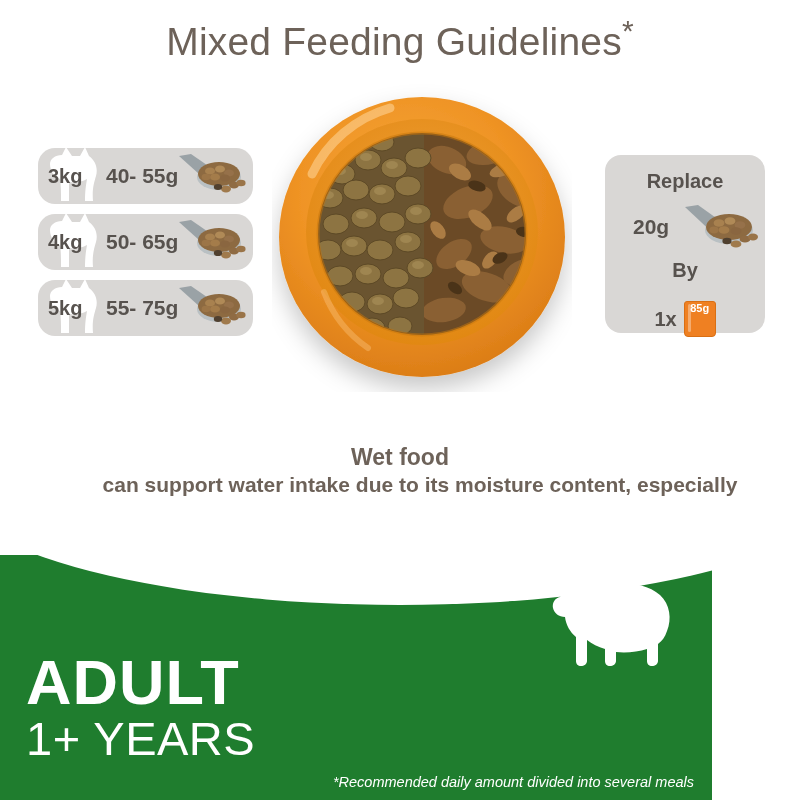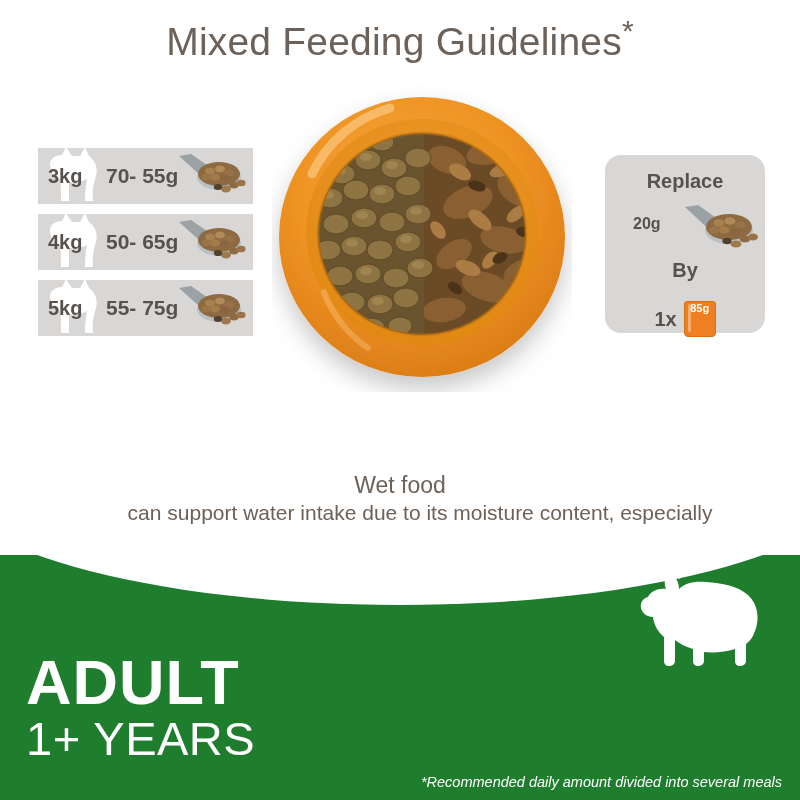--- a/index.html
+++ b/index.html
@@ -22,21 +22,21 @@
   }
   .title .star{font-size:30px;vertical-align:super;}
 
   
   .feed-list{position:absolute;left:38px;top:148px;width:215px;}
   .feed-row{
     position:relative;
     height:56px;
     margin-bottom:10px;
     background:#d9d7d5;
-    border-radius:0;
+    border-radius:17px;
     overflow:hidden;
   }
   .cat-sil{position:absolute;left:4px;bottom:-3px;width:66px;height:62px;}
   .feed-weight{
     position:absolute;left:10px;top:50%;transform:translateY(-50%);
     font-size:20px;font-weight:bold;color:#57524e;z-index:3;
   }
   .feed-amount{
     position:absolute;left:68px;top:50%;transform:translateY(-50%);
     font-size:21px;font-weight:bold;color:#57524e;z-index:3;white-space:nowrap;
@@ -50,21 +50,21 @@
   .replace{
     position:absolute;left:605px;top:155px;width:160px;height:178px;
     background:#d9d7d5;border-radius:16px;
   }
   .rep-title{
     position:absolute;top:15px;left:0;width:160px;text-align:center;
     font-size:20px;font-weight:bold;color:#57524e;
   }
   .rep-20g{
     position:absolute;top:60px;left:28px;
-    font-size:16px;font-weight:bold;color:#57524e;
+    font-size:21px;font-weight:bold;color:#57524e;
   }
   .rep-scoop{position:absolute;top:48px;left:78px;width:78px;height:52px;}
   .rep-by{
     position:absolute;top:104px;left:0;width:160px;text-align:center;
     font-size:20px;font-weight:bold;color:#57524e;
   }
   .rep-bottom{
     position:absolute;top:146px;left:0;width:160px;
     display:flex;align-items:center;justify-content:center;gap:7px;
   }
@@ -76,28 +76,28 @@
     display:flex;justify-content:center;
   }
   .pouch-txt{font-size:11px;font-weight:bold;color:#fff;}
   .pouch:before{
     content:"";position:absolute;top:2px;left:3px;width:3px;height:28px;
     background:rgba(255,255,255,.35);border-radius:2px;
   }
 
   
   .copy{position:absolute;left:0;width:800px;text-align:center;color:#6d6259;}
-  .copy-head{font-size:23px;font-weight:normal;margin-bottom:1px;margin-top:28px;}
-  .copy-body{font-size:21px;line-height:1.22;font-weight:400;padding-left:40px;}
+  .copy-head{font-size:23px;font-weight:bold;margin-bottom:1px;}
+  .copy-body{font-size:21px;line-height:1.22;font-weight:700;padding-left:40px;}
   .wet{top:444px;}
   .dry{top:552px;}
 
   
   .green-band{
-    position:absolute;left:0;bottom:0;width:800px;height:245px;
+    position:absolute;left:0;bottom:0;width:712px;height:245px;
     background:#1f7d2e;overflow:hidden;
   }
   .band-cut{
     position:absolute;top:-210px;left:-60px;width:920px;height:260px;
     background:#ffffff;border-radius:50%;
   }
   .adult{
     position:absolute;left:26px;top:96px;
     font-size:63px;font-weight:bold;color:#ffffff;letter-spacing:1px;line-height:1;
   }
@@ -120,21 +120,21 @@
     <span>Mixed Feeding Guidelines</span><span class="star">*</span>
   </div>
 
   <div class="feed-list">
 
     <div class="feed-row">
       <svg class="cat-sil" viewBox="0 0 66 62">
         <path fill="#ffffff" d="M20 10 L24 2 L30 11 L38 11 L43 2 L47 11 C54 16 56 24 54 31 C52 38 50 44 51 56 L43 56 C43 46 44 40 45 34 C40 37 33 38 27 37 L27 56 L19 56 C19 48 19 40 18 34 C12 32 8 26 8 19 C8 14 13 10 20 10 Z"></path>
       </svg>
       <span class="feed-weight">3kg</span>
-      <span class="feed-amount">70- 55g</span>
+      <span class="feed-amount">40- 55g</span>
       <svg class="scoop" viewBox="0 0 72 48">
         <path fill="#9aa2a6" d="M2 4 L14 2 L40 20 L32 31 Z"></path>
         <ellipse cx="42" cy="25" rx="22" ry="13" fill="#b9c0c3"></ellipse>
         <ellipse cx="42" cy="22" rx="21" ry="12" fill="#8d6a41"></ellipse>
         <ellipse cx="33" cy="19" rx="5" ry="3.6" fill="#a8814f"></ellipse>
         <ellipse cx="43" cy="17" rx="5" ry="3.6" fill="#b08a57"></ellipse>
         <ellipse cx="52" cy="21" rx="5" ry="3.6" fill="#96714a"></ellipse>
         <ellipse cx="38" cy="25" rx="5" ry="3.6" fill="#a47c4a"></ellipse>
         <ellipse cx="48" cy="26" rx="5" ry="3.6" fill="#8a6640"></ellipse>
         <ellipse cx="29" cy="25" rx="4.4" ry="3.2" fill="#9c7547"></ellipse>

